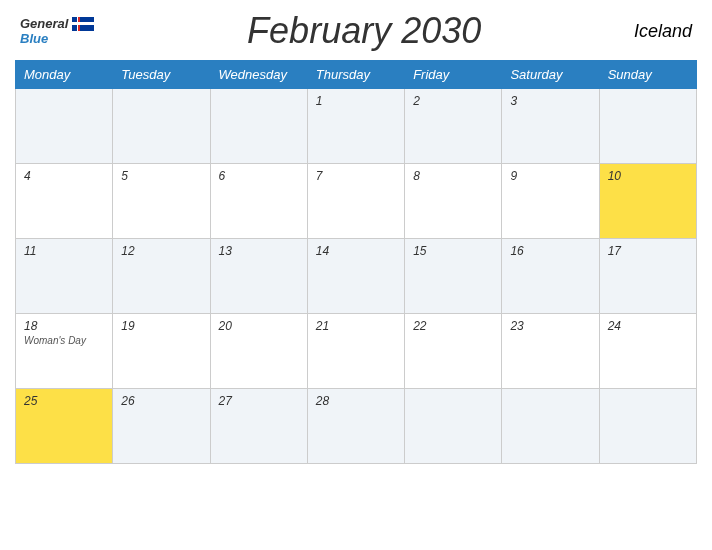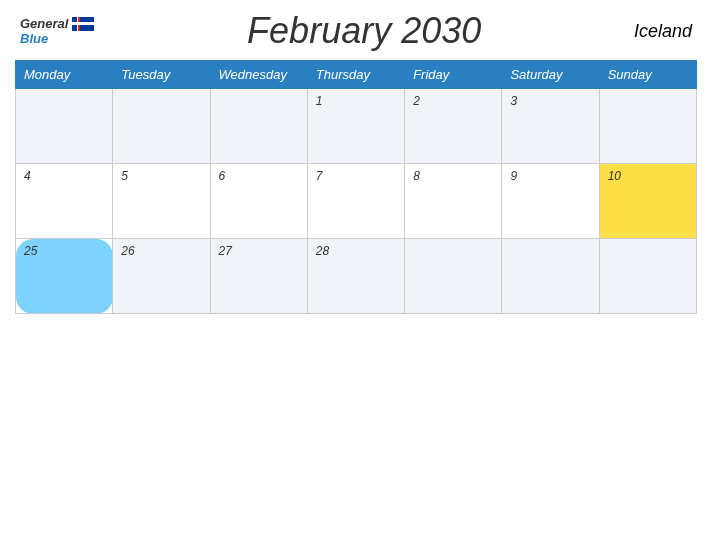--- a/index.html
+++ b/index.html
@@ -202,21 +202,68 @@
             <span class="day-num">8</span>
           </td>
           <td style="background: rgb(255, 255, 255);">
             <span class="day-num">9</span>
           </td>
           <td style="background: #fde047;">
             <span class="day-num">10</span>
           </td>
         </tr>
         <tr class="week-row">
-          <td style="background: #7dd3fc; border-radius: 17px;">
+          <td style="background: rgb(240, 244, 248);">
+            <span class="day-num">11</span>
+          </td>
+          <td style="background: rgb(240, 244, 248);">
+            <span class="day-num">12</span>
+          </td>
+          <td style="background: rgb(240, 244, 248);">
+            <span class="day-num">13</span>
+          </td>
+          <td style="background: rgb(240, 244, 248);">
+            <span class="day-num">14</span>
+          </td>
+          <td style="background: rgb(240, 244, 248);">
+            <span class="day-num">15</span>
+          </td>
+          <td style="background: rgb(240, 244, 248);">
+            <span class="day-num">16</span>
+          </td>
+          <td style="background: rgb(240, 244, 248);">
+            <span class="day-num">17</span>
+          </td>
+        </tr>
+        <tr class="week-row">
+          <td style="background: rgb(255, 255, 255);">
+            <span class="day-num">18</span>
+            <span class="event-label">Woman's Day</span>
+          </td>
+          <td style="background: rgb(255, 255, 255);">
+            <span class="day-num">19</span>
+          </td>
+          <td style="background: rgb(255, 255, 255);">
+            <span class="day-num">20</span>
+          </td>
+          <td style="background: rgb(255, 255, 255);">
+            <span class="day-num">21</span>
+          </td>
+          <td style="background: rgb(255, 255, 255);">
+            <span class="day-num">22</span>
+          </td>
+          <td style="background: rgb(255, 255, 255);">
+            <span class="day-num">23</span>
+          </td>
+          <td style="background: rgb(255, 255, 255);">
+            <span class="day-num">24</span>
+          </td>
+        </tr>
+        <tr class="week-row">
+          <td style="background: #fde047;">
             <span class="day-num">25</span>
           </td>
           <td style="background: rgb(240, 244, 248);">
             <span class="day-num">26</span>
           </td>
           <td style="background: rgb(240, 244, 248);">
             <span class="day-num">27</span>
           </td>
           <td style="background: rgb(240, 244, 248);">
             <span class="day-num">28</span>

